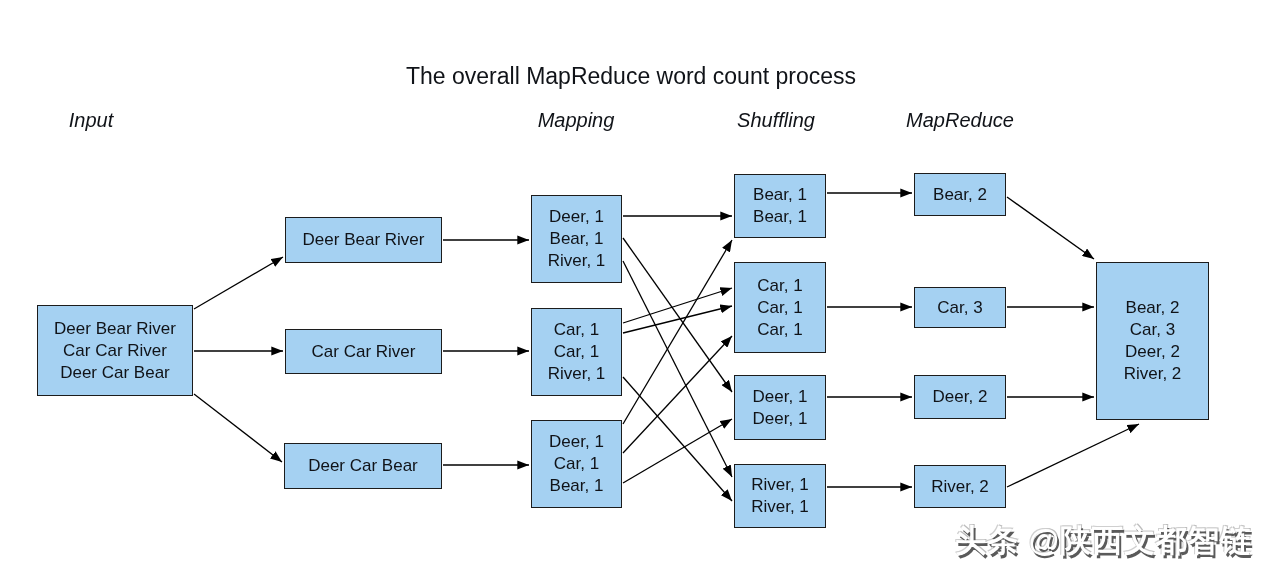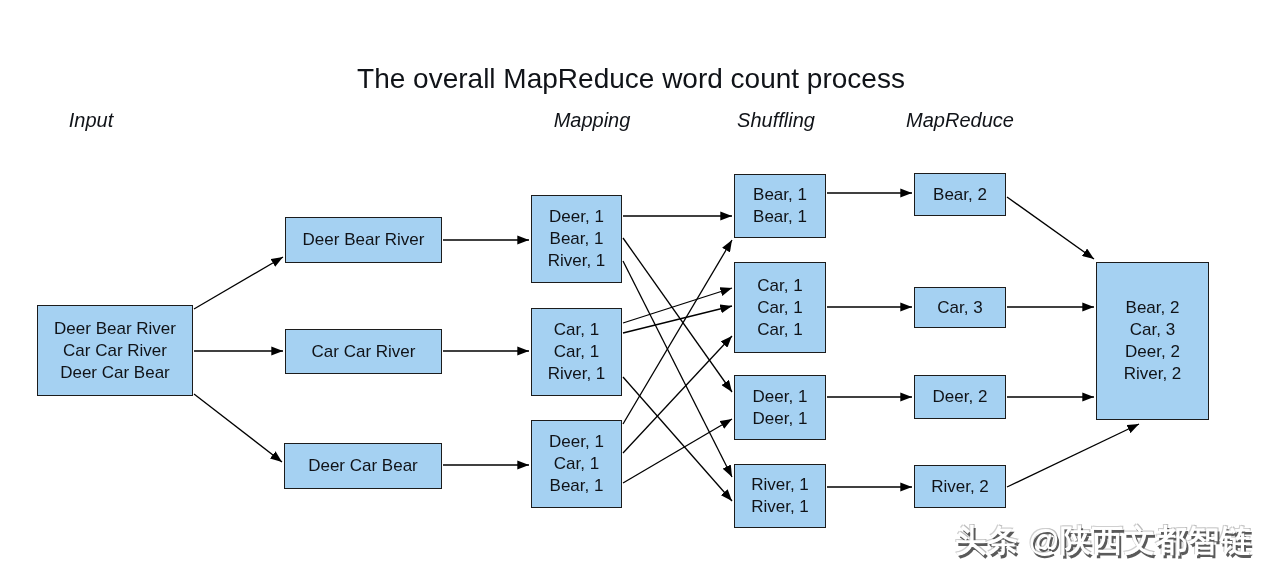--- a/index.html
+++ b/index.html
@@ -17,21 +17,21 @@
     font-family:"Liberation Sans", sans-serif;
     color:var(--text);
   }
   .arrows{
     position:absolute;left:0;top:0;width:1262px;height:587px;
     z-index:1;
   }
   .edge{stroke:var(--arrow);stroke-width:1.3;fill:none;}
   .title{
     position:absolute;left:0;top:63px;width:1262px;
-    text-align:center;font-size:28px;z-index:2;
+    text-align:center;font-size:23px;z-index:2;
   }
   .col-header{
     position:absolute;top:109px;width:160px;
     text-align:center;font-size:20px;z-index:2;font-style:italic;
   }
   .node{
     position:absolute;z-index:2;
     background:var(--node-fill);
     border:1.4px solid var(--node-border);
     box-sizing:border-box;
@@ -79,21 +79,21 @@
       <line x1="827" y1="487" x2="912" y2="487" class="edge" marker-end="url(#arrowhead)"></line>
       <line x1="1007" y1="197" x2="1094" y2="259" class="edge" marker-end="url(#arrowhead)"></line>
       <line x1="1007" y1="307" x2="1094" y2="307" class="edge" marker-end="url(#arrowhead)"></line>
       <line x1="1007" y1="397" x2="1094" y2="397" class="edge" marker-end="url(#arrowhead)"></line>
       <line x1="1007" y1="487" x2="1139" y2="424" class="edge" marker-end="url(#arrowhead)"></line>
     </svg>
 
   <div class="title">The overall MapReduce word count process</div>
 
   <div class="col-header" style="left:11px;">Input</div>
-  <div class="col-header" style="left:512px;">Mapping</div>
+  <div class="col-header" style="left:496px;">Mapping</div>
   <div class="col-header" style="left:696px;">Shuffling</div>
   <div class="col-header" style="left:880px;">MapReduce</div>
 
   <div class="node" style="left:37px;top:305px;width:156px;height:91px;">Deer Bear River
 Car Car River
 Deer Car Bear</div>
 
   <div class="node" style="left:285px;top:217px;width:157px;height:46px;">Deer Bear River</div>
   <div class="node" style="left:285px;top:329px;width:157px;height:45px;">Car Car River</div>
   <div class="node" style="left:284px;top:443px;width:158px;height:46px;">Deer Car Bear</div>

